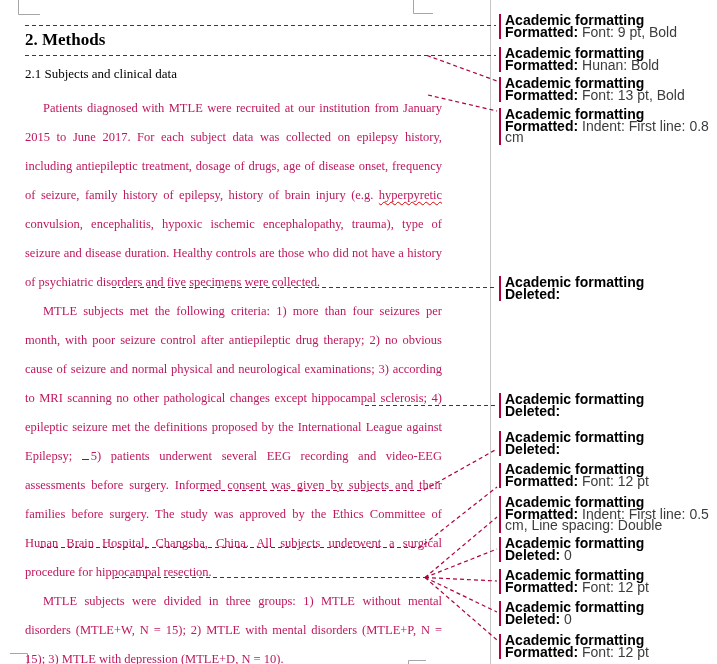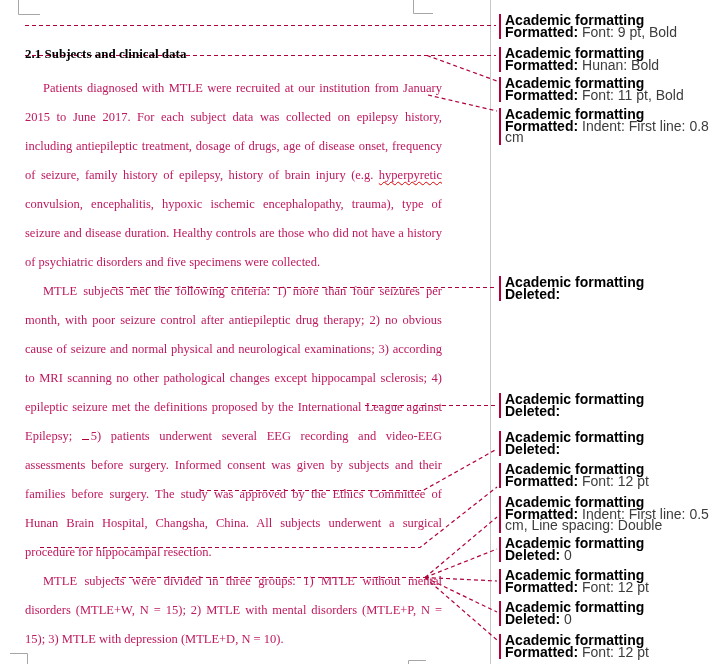--- a/index.html
+++ b/index.html
@@ -14,21 +14,21 @@
   
   #doc{
     position:absolute;left:25px;top:30px;width:417px;z-index:2;
     color:#000;
   }
   .doc-title{
     font-size:17px;font-weight:bold;margin:0 0 14px 0;line-height:20px;
     font-family:"Liberation Serif", serif;
   }
   .doc-subtitle{
-    font-size:13px;font-weight:bold;margin:16px 0 12px 0;line-height:16px;
+    font-size:13px;font-weight:normal;margin:16px 0 12px 0;line-height:16px;
   }
   .doc-para{
     margin:0;font-size:12.5px;line-height:29px;text-align:justify;
     text-indent:18px;color:#be185d;
   }
   .misspell{
     text-decoration:underline wavy #e00000 1px;
     text-decoration-skip-ink:none;
     text-underline-offset:2px;
   }
@@ -74,38 +74,39 @@
       <path d="M115,577.5 H425"></path>
       <path d="M425,577.5 L497,517"></path>
       <path d="M425,577.5 L497,549"></path>
       <path d="M425,577.5 L497,581"></path>
       <path d="M425,577.5 L497,612"></path>
       <path d="M425,577.5 L497,640"></path>
     </g>
   </svg>
 
   <div id="doc">
+    <h1 class="doc-title">2. Methods</h1>
     <h2 class="doc-subtitle">2.1 Subjects and clinical data</h2>
 
     <p class="doc-para"><span>Patients diagnosed with MTLE were recruited at our institution from January 2015 to June 2017. For each subject data was collected on epilepsy history, including antiepileptic treatment, dosage of drugs, age of disease onset, frequency of seizure, family history of epilepsy, history of brain injury (e.g. </span><span class="misspell">hyperpyretic</span><span> convulsion, encephalitis, hypoxic ischemic encephalopathy, trauma), type of seizure and disease duration. Healthy controls are those who did not have a history of psychiatric disorders and five specimens were collected.</span></p>
 
     <p class="doc-para"><span>MTLE subjects met the following criteria: 1) more than four seizures per month, with poor seizure control after antiepileptic drug therapy; 2) no obvious cause of seizure and normal physical and neurological examinations; 3) according to MRI scanning no other pathological changes except  hippocampal sclerosis; 4) epileptic seizure met the definitions proposed by the International League against Epilepsy;</span> <span class="ins-mark"></span><span>5) patients underwent several EEG recording and video-EEG assessments before surgery. Informed consent was given by subjects and their families before surgery. The study was approved by the Ethics Committee of Hunan Brain Hospital, Changsha, China. All subjects underwent a surgical procedure for hippocampal resection.</span></p>
 
     <p class="doc-para"><span>MTLE subjects were divided in three groups: 1) MTLE without mental disorders (MTLE+W, N = 15); 2) MTLE with mental disorders (MTLE+P, N = 15); 3) MTLE with depression (MTLE+D, N = 10).</span></p>
   </div>
 
   <div id="balloons">
       <div class="balloon" style="top: 14px;">
       <span class="author">Academic formatting</span><span class="action">Formatted:</span><span class="detail"> Font: 9 pt, Bold</span>
     </div>
       <div class="balloon" style="top: 47px;">
       <span class="author">Academic formatting</span><span class="action">Formatted:</span><span class="detail"> Hunan: Bold</span>
     </div>
       <div class="balloon" style="top: 77px;">
-      <span class="author">Academic formatting</span><span class="action">Formatted:</span><span class="detail"> Font: 11 pt, Bold</span>
+      <span class="author">Academic formatting</span><span class="action">Formatted:</span><span class="detail"> Font: 13 pt, Bold</span>
     </div>
       <div class="balloon" style="top: 108px;">
       <span class="author">Academic formatting</span><span class="action">Formatted:</span><span class="detail"> Indent: First line:  0.8 cm</span>
     </div>
       <div class="balloon" style="top: 276px;">
       <span class="author">Academic formatting</span><span class="action">Deleted:</span><span class="detail"></span>
     </div>
       <div class="balloon" style="top: 393px;">
       <span class="author">Academic formatting</span><span class="action">Deleted:</span><span class="detail"></span>
     </div>

